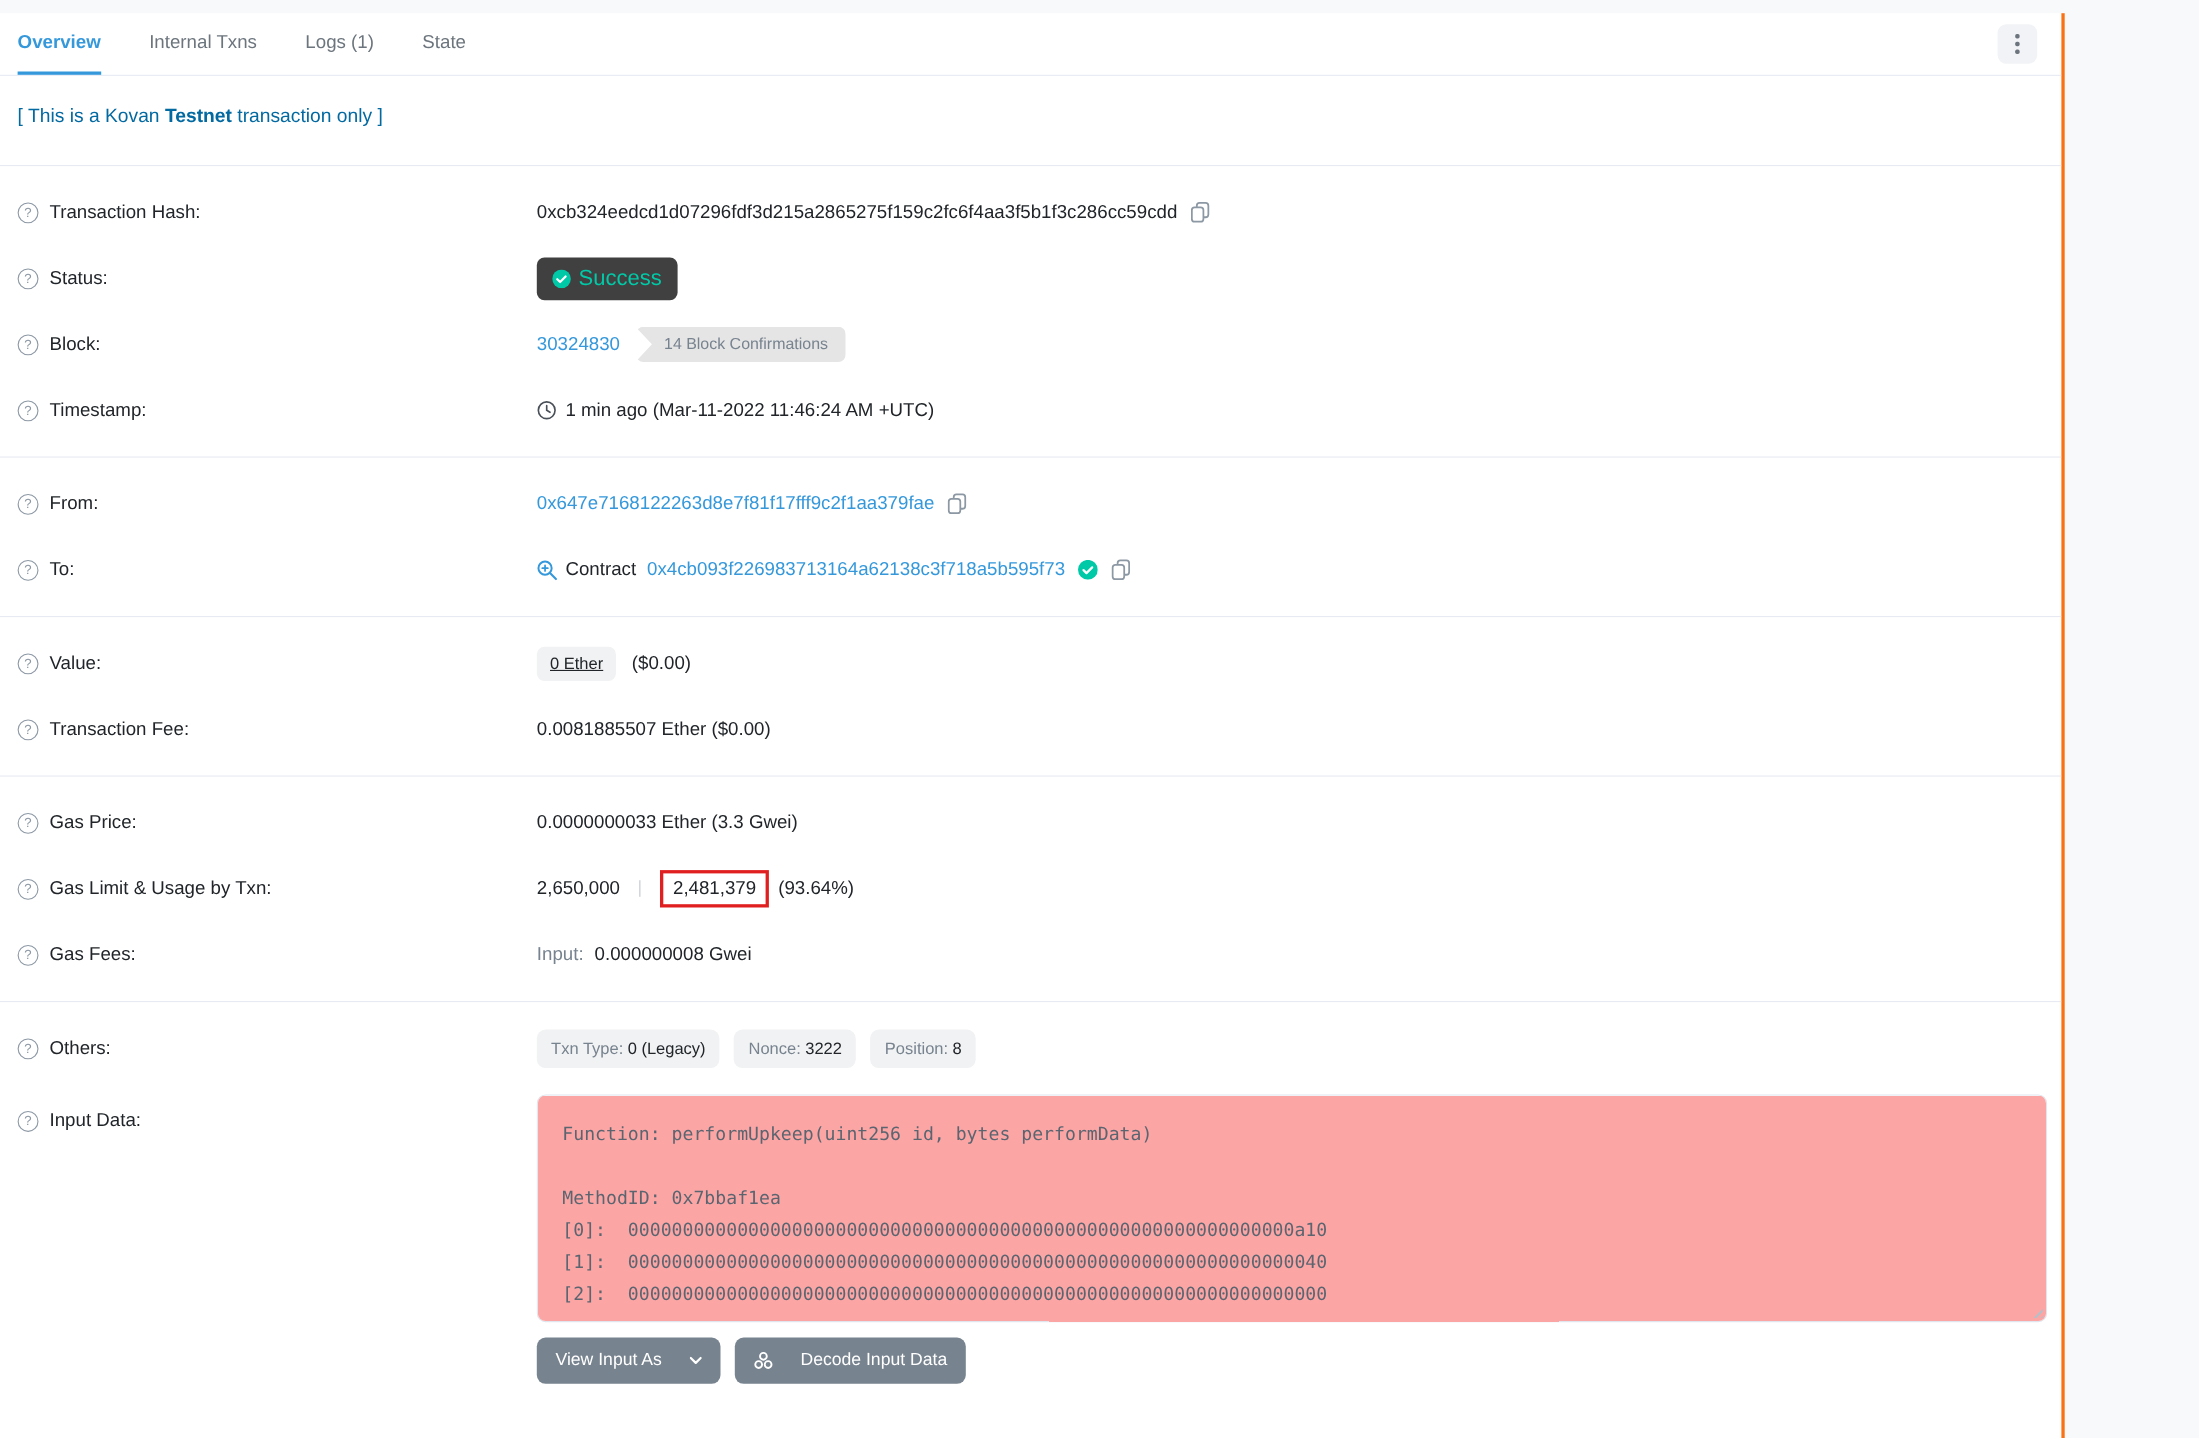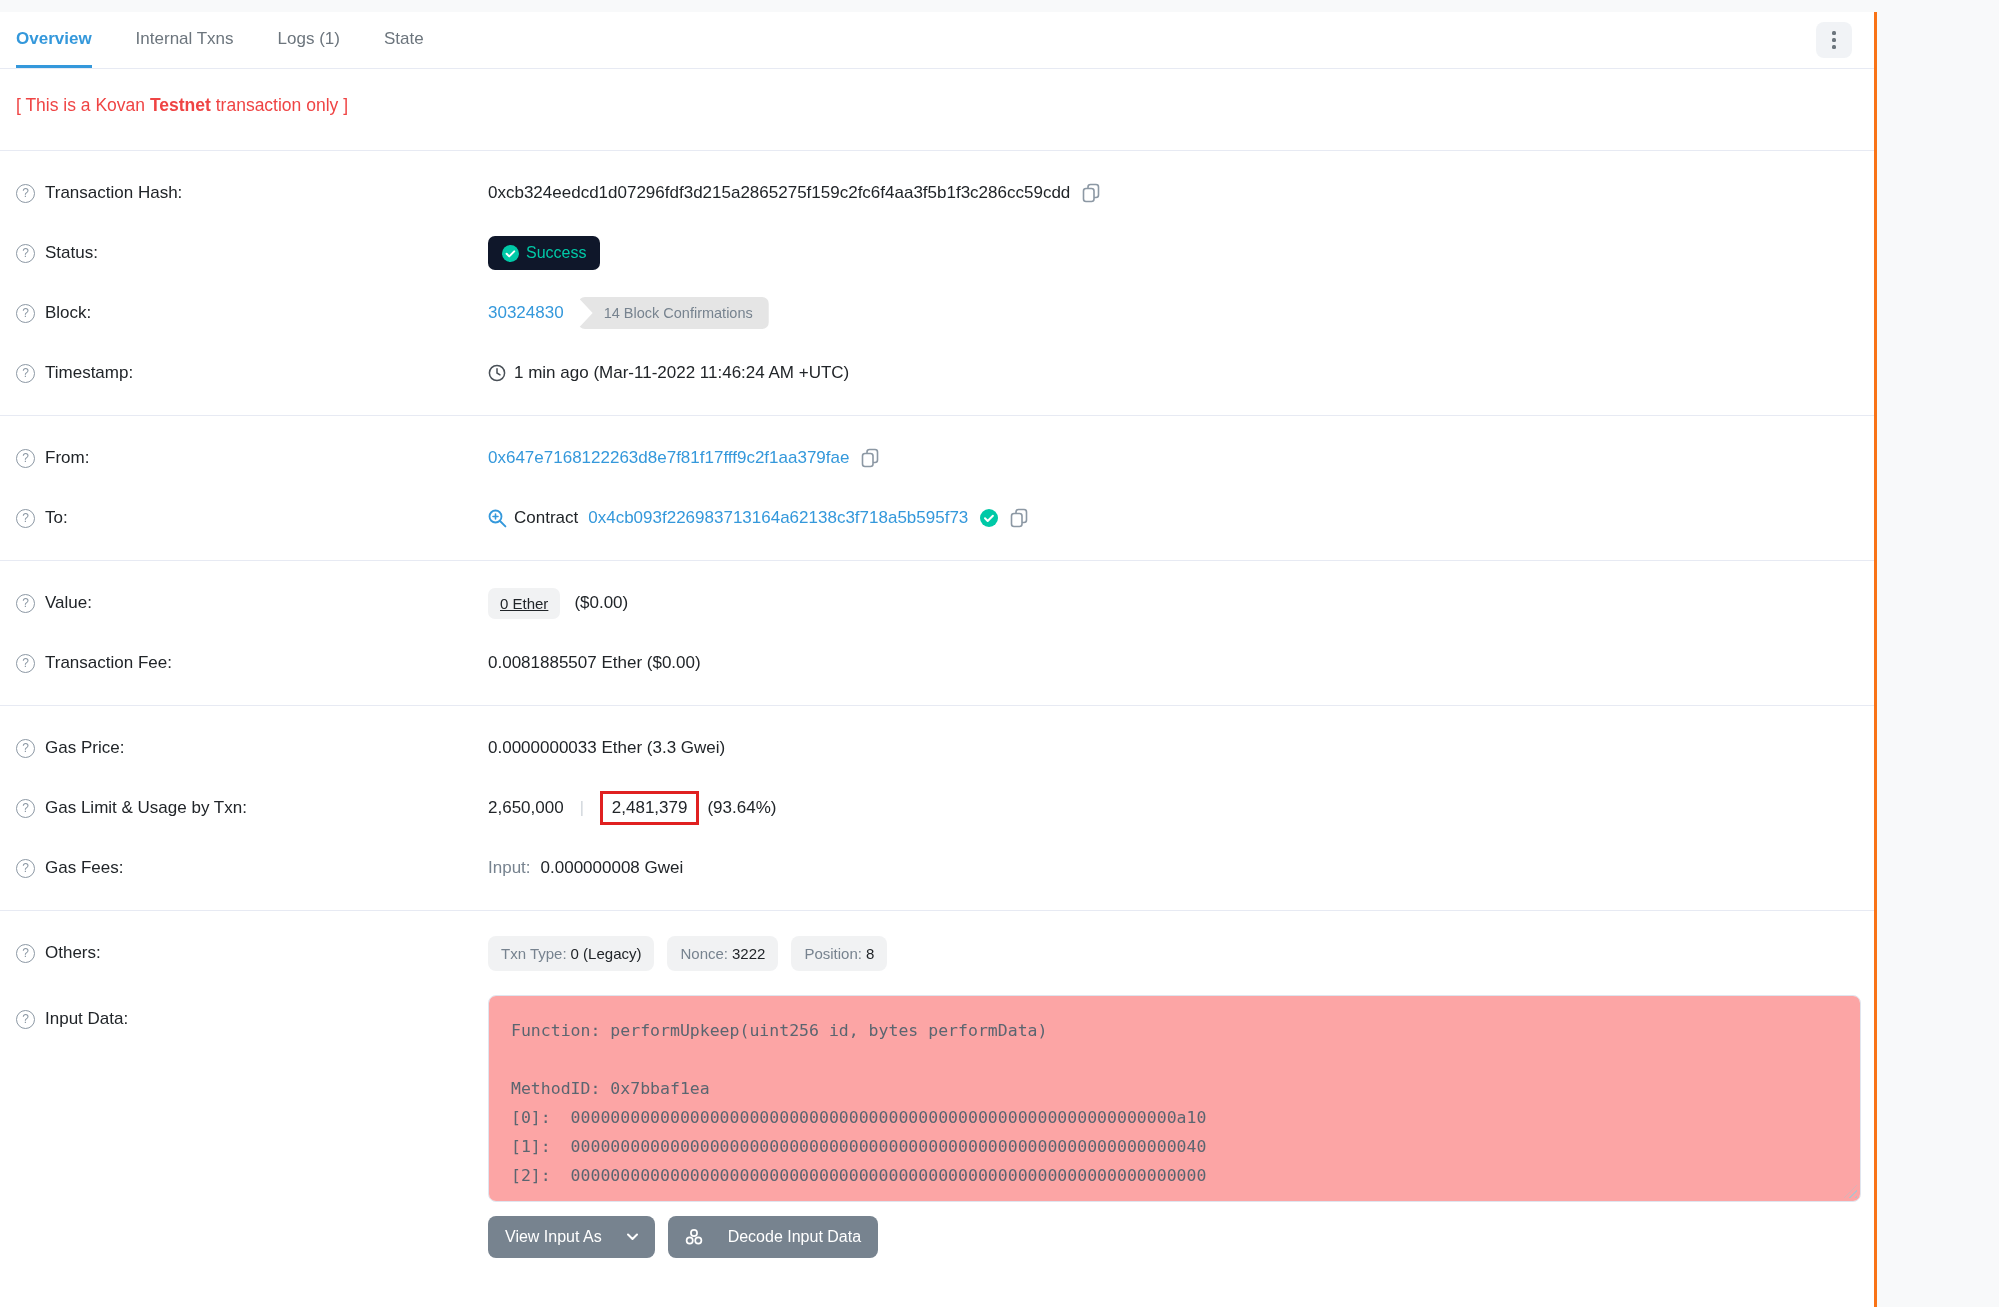--- a/index.html
+++ b/index.html
@@ -7,40 +7,40 @@
   .card { position:absolute; left:0; top:12px; width:1877px; height:1307px; background:#ffffff; border-right:3px solid #f97316; overflow:hidden; }
 
   
   .tabbar { position:relative; height:57px; border-bottom:1px solid #e7eaf3; display:flex; align-items:stretch; padding:0 16px; }
   .tab { display:flex; align-items:center; font-size:17px; color:#6c757d; margin-right:44px; border-bottom:3px solid transparent; cursor:pointer; }
   .tab.active { color:#3498db; font-weight:700; border-bottom-color:#3498db; }
   .kebab-btn { position:absolute; right:22px; top:10px; width:36px; height:36px; border-radius:8px; background:#f1f3f6; display:flex; flex-direction:column; align-items:center; justify-content:center; gap:3px; cursor:pointer; }
   .kebab-btn i { width:4px; height:4px; border-radius:1.5px; background:#6c757d; }
 
   
-  .notice { margin:26px 16px 0 16px; color:#ef4444; font-size:17.5px; }
+  .notice { margin:26px 16px 0 16px; color:#0369a1; font-size:17.5px; }
   .notice b { font-weight:700; }
 
   .divider { height:1px; background:#e7eaf3; margin-top:34px; }
   .group { padding:12px 16px; }
   .group + .divider { margin-top:0; }
 
   
   .row { display:flex; align-items:center; min-height:60px; }
   .row.top { align-items:flex-start; }
   .row-label { width:472px; flex:0 0 472px; display:flex; align-items:center; gap:10px; font-size:17px; color:#212529; }
   .row.top .row-label { padding-top:14px; }
   .row-value { flex:1 1 auto; display:flex; align-items:center; font-size:17px; color:#212529; }
   .help-icon { width:19px; height:19px; flex:0 0 19px; border:1.4px solid #8c98a4; border-radius:50%; color:#8c98a4; font-size:12px; line-height:16px; text-align:center; display:inline-block; }
 
   a.link { color:#3498db; text-decoration:none; cursor:pointer; }
   .mono-gap { margin-left:10px; }
 
   .copy-icon { margin-left:12px; cursor:pointer; display:inline-flex; }
-  .status-badge { display:inline-flex; align-items:center; gap:7px; background:#0f172a; color:#00c9a7; font-size:16px; padding:8px 14px; border-radius:7px; }
+  .status-badge { display:inline-flex; align-items:center; gap:7px; background:#404040; color:#00c9a7; font-size:20px; padding:8px 14px; border-radius:7px; }
   .confirm-badge { margin-left:14px; background:#e5e5e5; color:#77838f; font-size:14.5px; padding:8px 16px 8px 26px; border-radius:7px; clip-path:polygon(0 0,100% 0,100% 100%,0 100%,15px 50%); }
   .ether-badge { background:#f1f2f3; border-radius:7px; padding:7px 12px; font-size:15px; color:#212529;text-decoration:underline; }
   .usd { margin-left:14px; }
   .pipe { color:#ced4da; margin:0 16px; font-size:16px; }
   .redbox { border:3px solid #e02020; padding:4px 9px; margin-right:8px; }
   .muted { color:#77838f; }
   .others-badge { background:#f1f2f3; border-radius:8px; padding:9px 13px; font-size:15px; margin-right:13px; }
   .others-badge .muted { margin-right:4px; }
 
   

